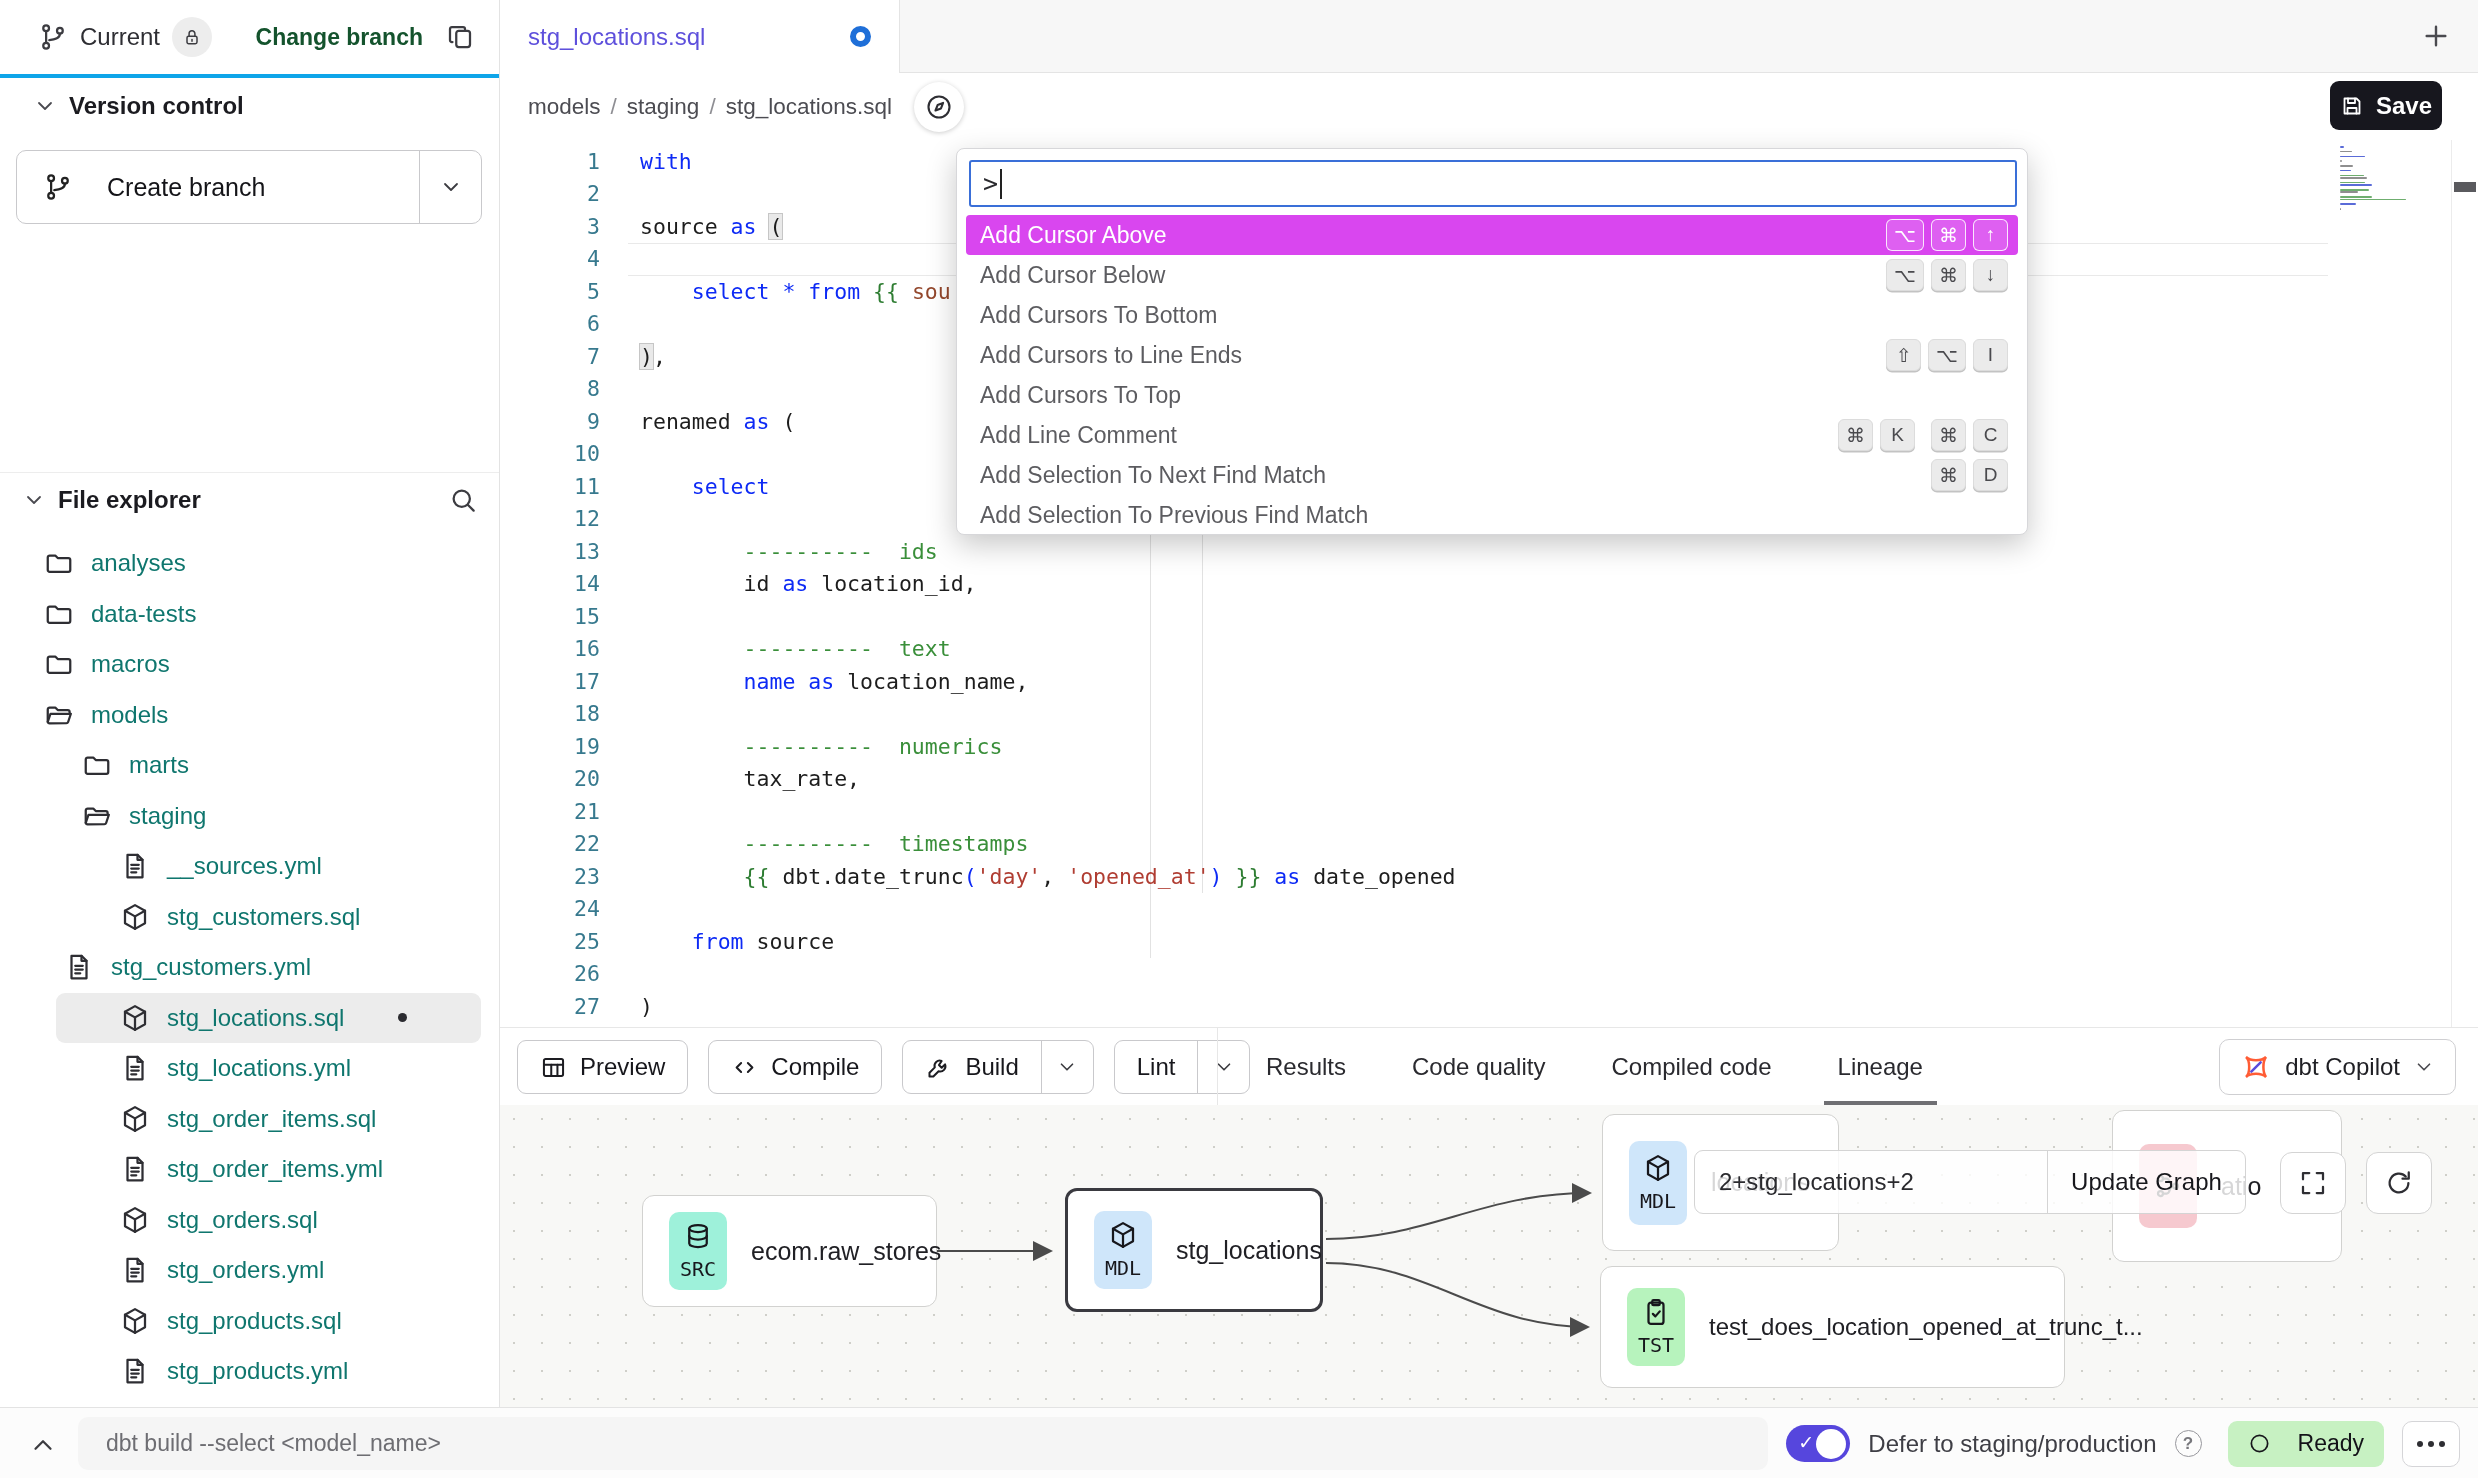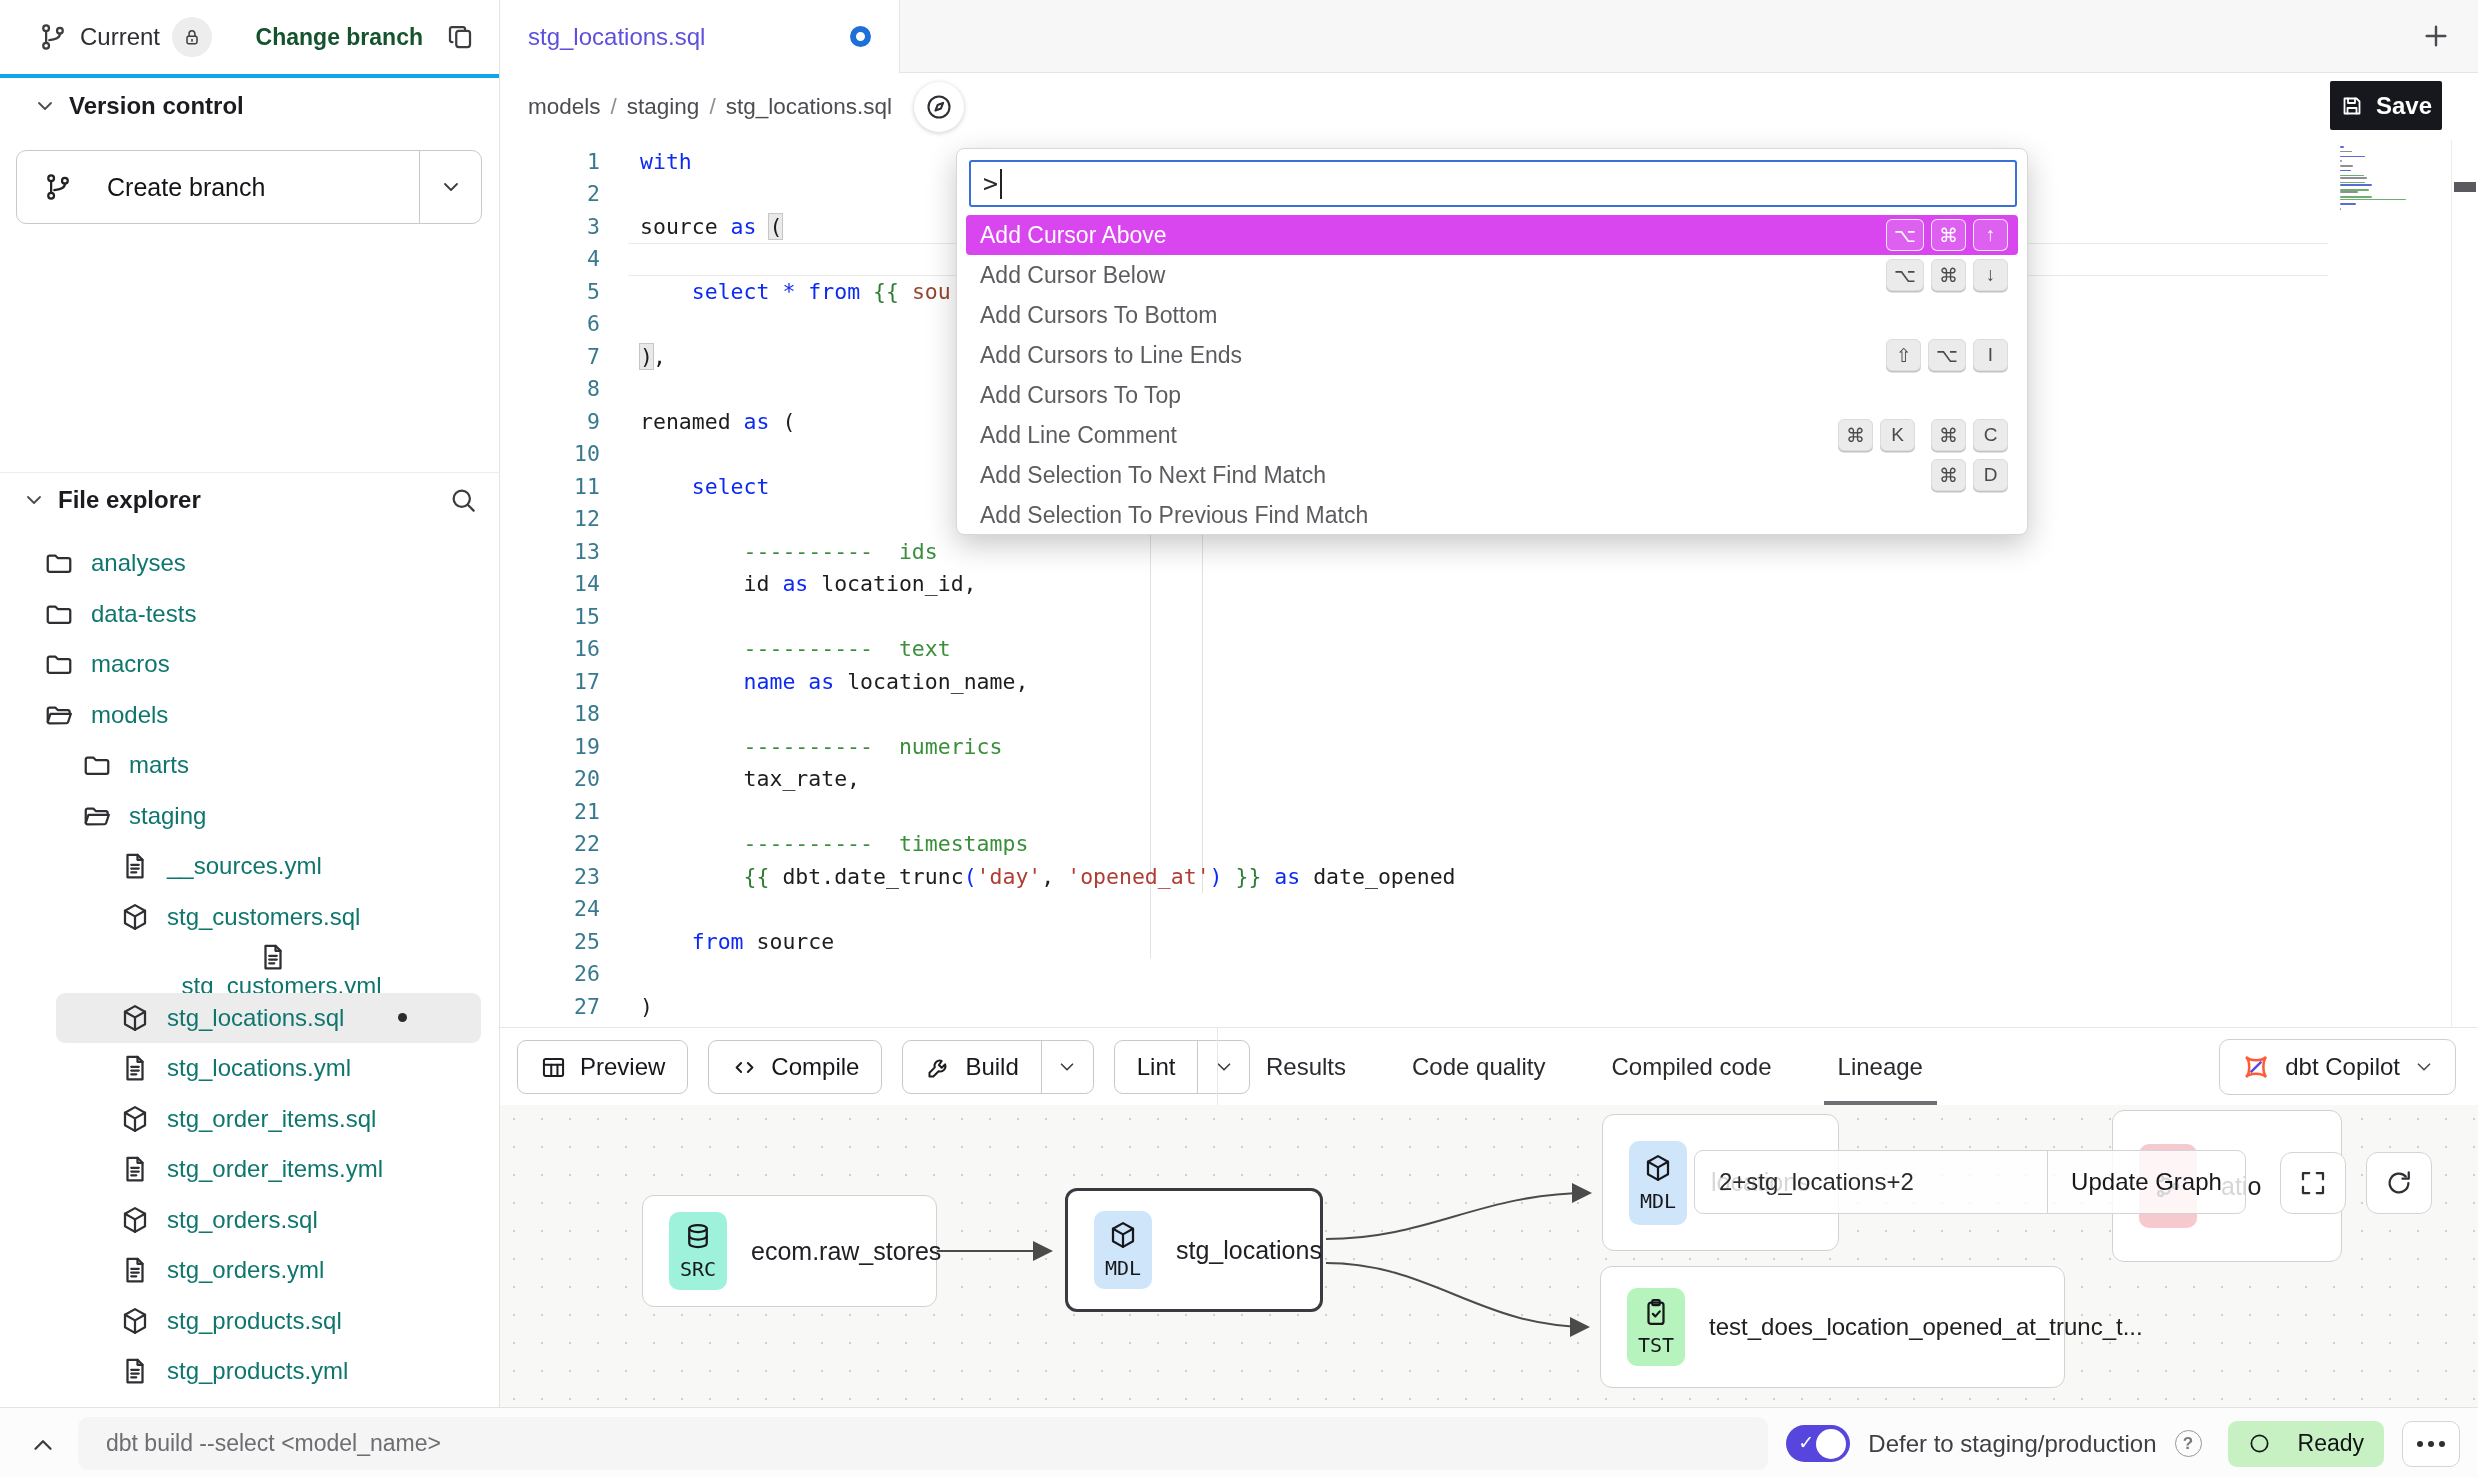--- a/index.html
+++ b/index.html
@@ -61,21 +61,21 @@
   #active-tab .tab-label { font-size:24px; font-weight:500; color:#5e50dc; }
   #unsaved-dot { margin-left:auto; width:21px; height:21px; border-radius:50%; border:6.5px solid #1f6fd8; background:#fff; }
   #new-tab-btn { position:absolute; right:26px; top:20px; width:32px; height:32px; color:#4a4a4f; }
 
   
   #editor-header { position:absolute; left:500px; top:73px; width:1978px; height:67px; background:#fff; display:flex; align-items:center; padding-left:28px; }
   #breadcrumb { font-size:22.5px; color:#4c4c52; display:flex; gap:10px; align-items:center; }
   #breadcrumb .sep { color:#8e8e93; }
   #compass-btn { margin-left:22px; width:50px; height:50px; border-radius:50%; background:#fff; box-shadow:0 1px 5px rgba(0,0,0,.2); display:flex; align-items:center; justify-content:center; }
   #compass-btn .icon { width:28px; height:28px; color:#2e2e33; }
-  #save-btn { position:absolute; right:36px; top:8px; width:112px; height:49px; background:#17171e; border-radius:2px; color:#fff; display:flex; align-items:center; justify-content:center; gap:12px; }
+  #save-btn { position:absolute; right:36px; top:8px; width:112px; height:49px; background:#17171e; border-radius:9px; color:#fff; display:flex; align-items:center; justify-content:center; gap:12px; }
   #save-btn .icon { width:24px; height:24px; }
   #save-btn span { font-size:24px; font-weight:600; }
 
   
   #editor { position:absolute; left:500px; top:140px; width:1978px; height:887px; background:#fff; font-family:"DejaVu Sans Mono", monospace; }
   #code-lines { position:absolute; left:0; top:5px; width:100%; }
   .cline { height:32.5px; display:flex; align-items:center; white-space:pre; font-size:21.5px; }
   .ln { width:100px; text-align:right; color:#37798e; flex:none; }
   .ct { margin-left:40px; }
   .tk-kw { color:#0d2af5; }
@@ -284,21 +284,21 @@
       <div class="fe-row" style="padding-left: 120px;">
         <span class="icon">
           <svg viewBox="0 0 24 24" fill="none" stroke="currentColor" stroke-width="1.8" stroke-linecap="round" stroke-linejoin="round">
             <path d="M12 2.5l8 4.5v10l-8 4.5L4 17V7z"></path>
             <path d="M4 7l8 4.5L20 7"></path>
             <path d="M12 11.5v10"></path>
           </svg>
         </span>
         <span class="fe-label">stg_customers.sql</span>
       </div>
-      <div class="fe-row" style="padding-left: 64px; flex-direction: column;">
+      <div class="fe-row" style="padding-left: 64px;">
         <span class="icon">
           <svg viewBox="0 0 24 24" fill="none" stroke="currentColor" stroke-width="1.8" stroke-linecap="round" stroke-linejoin="round">
             <path d="M6 3h8l4 4v14H6z"></path>
             <path d="M14 3v4h4"></path>
             <path d="M9 11h6M9 14h6M9 17h4"></path>
           </svg>
         </span>
         <span class="fe-label">stg_customers.yml</span>
       </div>
       <div class="fe-row sel" style="padding-left: 64px;">

